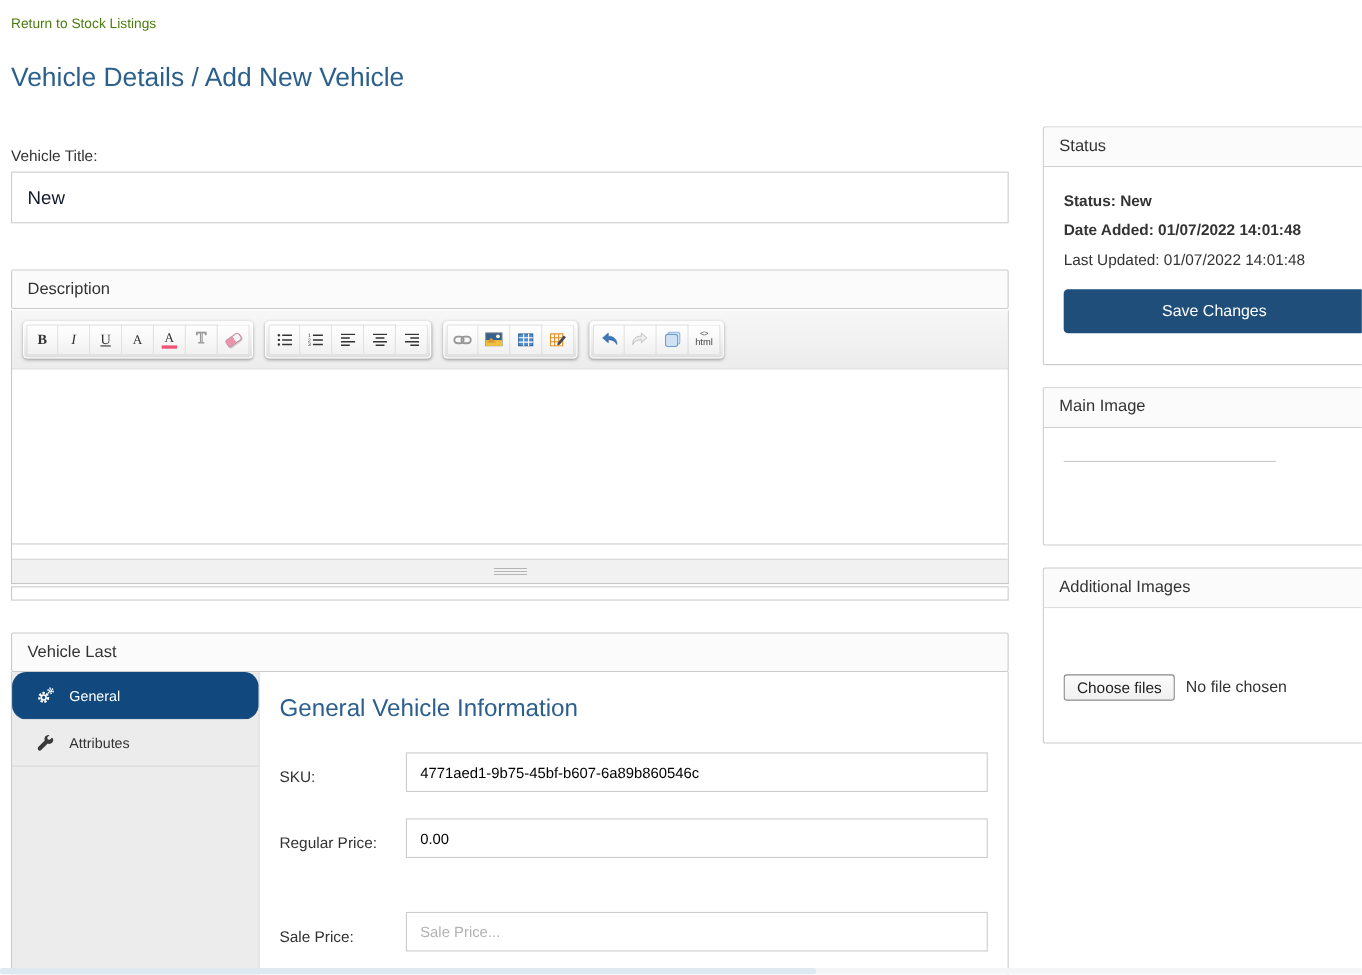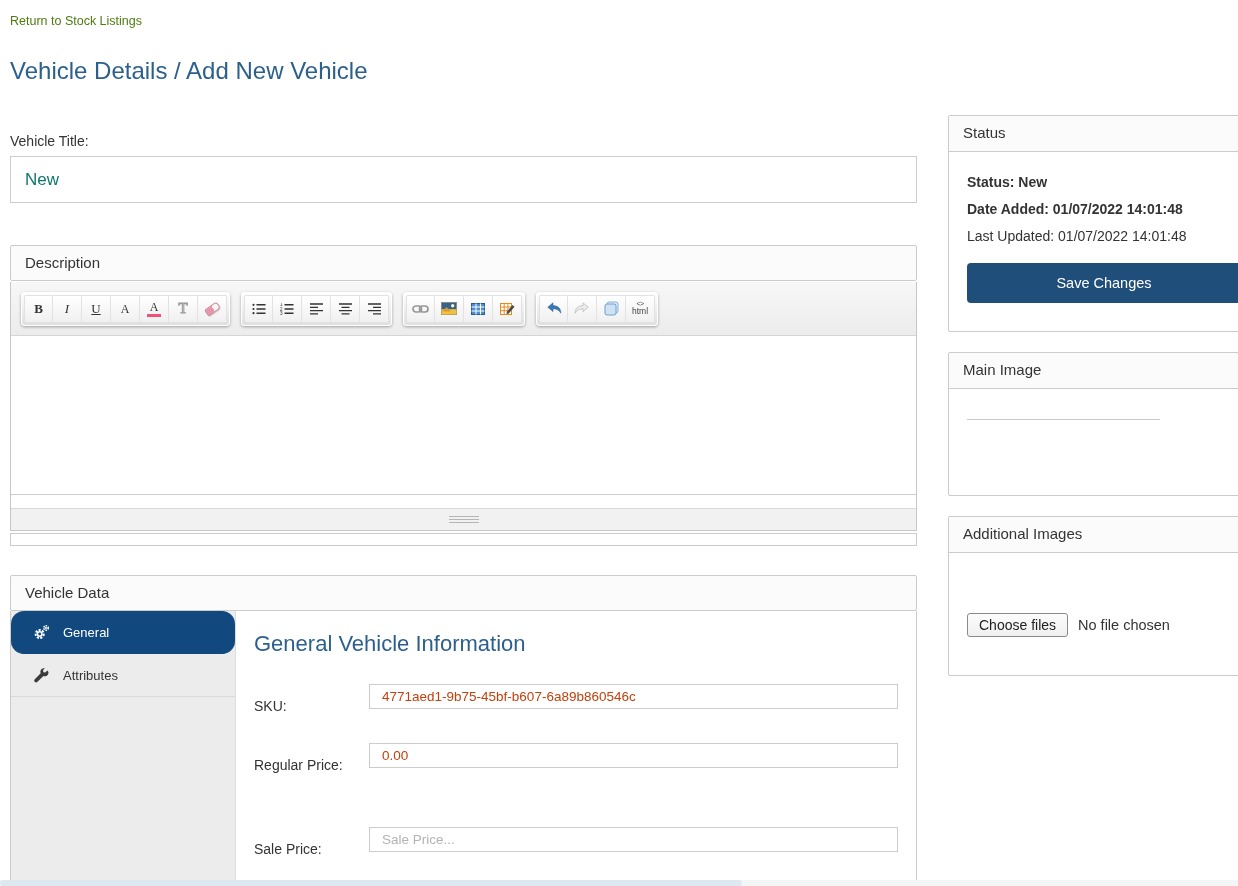--- a/index.html
+++ b/index.html
@@ -14,21 +14,21 @@
   .side-col { width:312px; flex:none; padding-top:105px; }
 
   
   .back-link { display:inline-block; margin-top:4px; font-size:12.5px; color:#4d7c0f; text-decoration:none; cursor:pointer; }
   .page-title { margin:29px 0 0; font-size:24px; font-weight:normal; color:#2b5f8c; }
 
   
   .field-label { margin-top:48px; font-size:14px; color:#333; }
   .title-input {
     margin-top:7px; width:100%; height:47px; border:1px solid #ccc; background:#fff;
-    font-family:"Liberation Sans",sans-serif; font-size:17px; color:#0f766e; padding:0 14px;
+    font-family:"Liberation Sans",sans-serif; font-size:17px; color:#0f172a; padding:0 14px;
   }
 
   
   .panel-header {
     height:36px; line-height:34px; padding:0 14px; font-size:15px; color:#333;
     background:#fbfbfb; border:1px solid #cbcbcb; border-radius:2px;
   }
   .desc-panel { margin-top:42px; }
   .vd-panel { margin-top:29px; }
 
@@ -80,22 +80,22 @@
     font-size:13px; color:#333; border-bottom:1px solid #d9d9d9; cursor:pointer;
   }
   .vd-tab.active { background:#11497e; color:#fff; border-bottom:1px solid #11497e;border-radius:13px; }
   .tab-icon { width:17px; height:17px; display:inline-flex; align-items:center; justify-content:center; }
   .vd-content { flex:1; padding:20px 18px 0; overflow:hidden; }
   .section-title { margin:0 0 27px; font-size:22px; font-weight:normal; color:#2c5f8e; }
   .form-row { display:flex; margin-bottom:24px; }
   .form-row.gap-lg { margin-bottom:49px; }
   .form-label { width:115px; flex:none; font-size:14px; color:#333; padding-top:9px; line-height:26px; }
   .form-input {
-    flex:1; height:25px; border:1px solid #ccc; background:#fff; padding:0 12px;
-    font-family:"Liberation Sans",sans-serif; font-size:13.5px; color:#c2410c;
+    flex:1; height:36px; border:1px solid #ccc; background:#fff; padding:0 12px;
+    font-family:"Liberation Sans",sans-serif; font-size:13.5px; color:#000000;
   }
   .form-input::placeholder { color:#b3b3b3; opacity:1; }
 
   
   .side-panel { border:1px solid #cbcbcb; border-radius:2px; margin-bottom:20px; background:#fff; }
   .side-panel-header {
     height:36px; line-height:34px; padding:0 14px; font-size:15px; color:#333;
     background:#fbfbfb; border-bottom:1px solid #cbcbcb; border-radius:2px 2px 0 0;
   }
   .status-body { padding:21px 18px 28px; font-size:14px; }
@@ -275,21 +275,21 @@
         <div class="editor-footer">
           <div class="grip"></div>
         </div>
       </div>
 
       <div class="panel-bottom-strip"></div>
     </div>
 
     
     <div class="vd-panel">
-      <div class="panel-header">Vehicle Data</div>
+      <div class="panel-header">Vehicle Last</div>
 
       <div class="vd-body">
         <div class="vd-tabs">
           <div class="vd-tab active">
             <span class="tab-icon">
               <svg width="17" height="17" viewBox="0 0 17 17">
                 <g fill="none" stroke="#fff">
                   <circle cx="6.7" cy="10" r="4" stroke-width="2.1" stroke-dasharray="2.1 1.35"></circle>
                   <circle cx="6.7" cy="10" r="2.2" stroke-width="1.5"></circle>
                   <circle cx="13" cy="4" r="2.3" stroke-width="1.5" stroke-dasharray="1.35 1"></circle>

